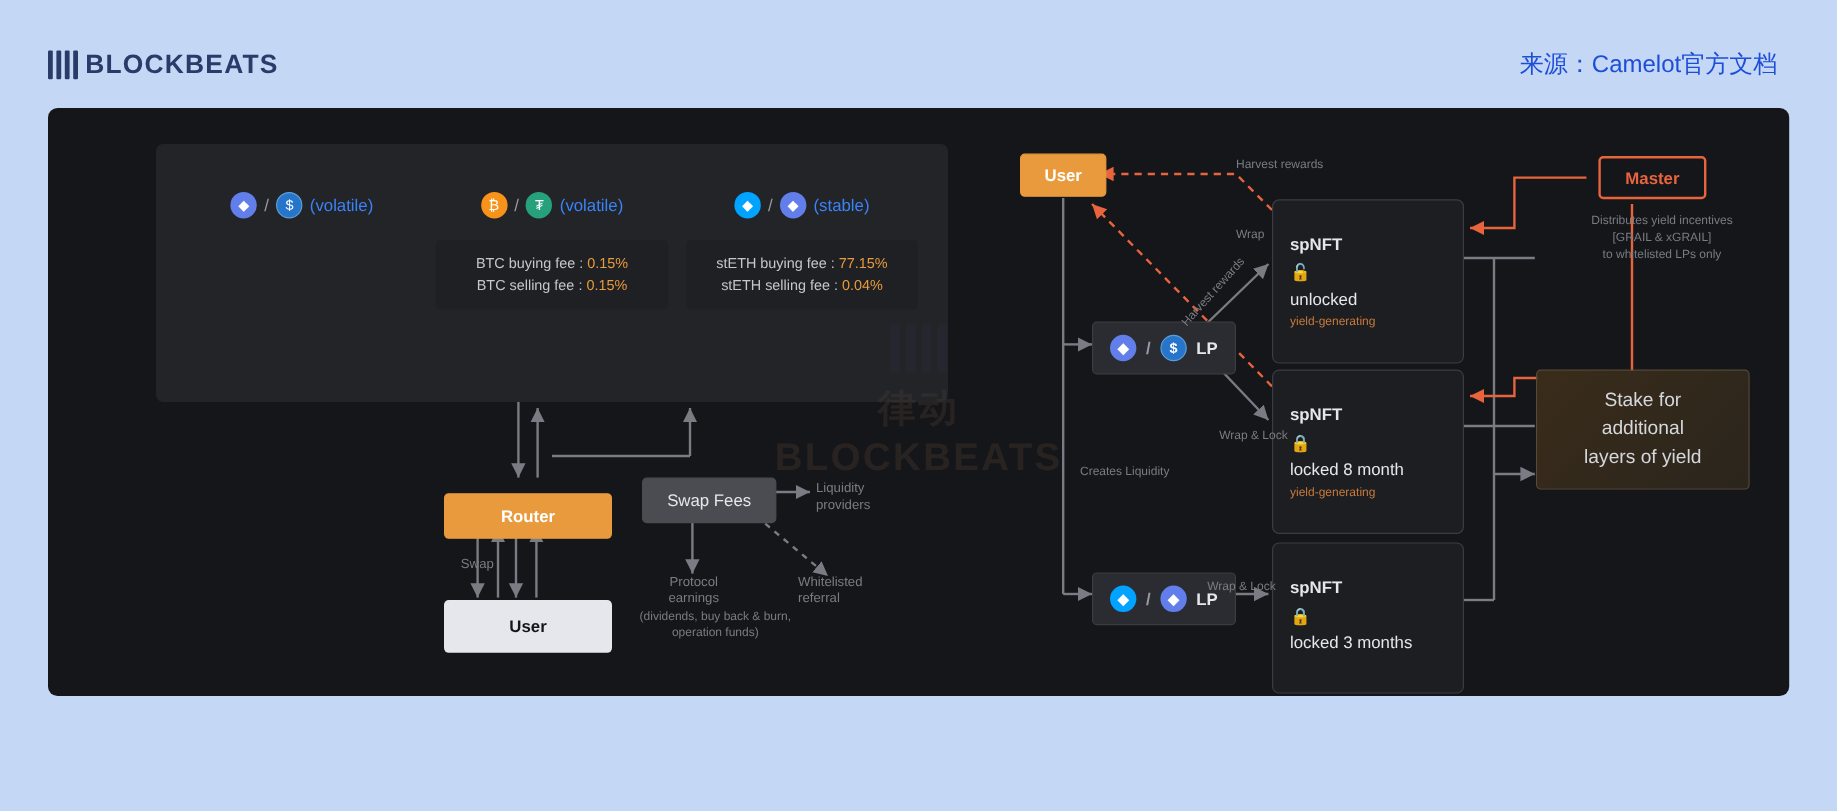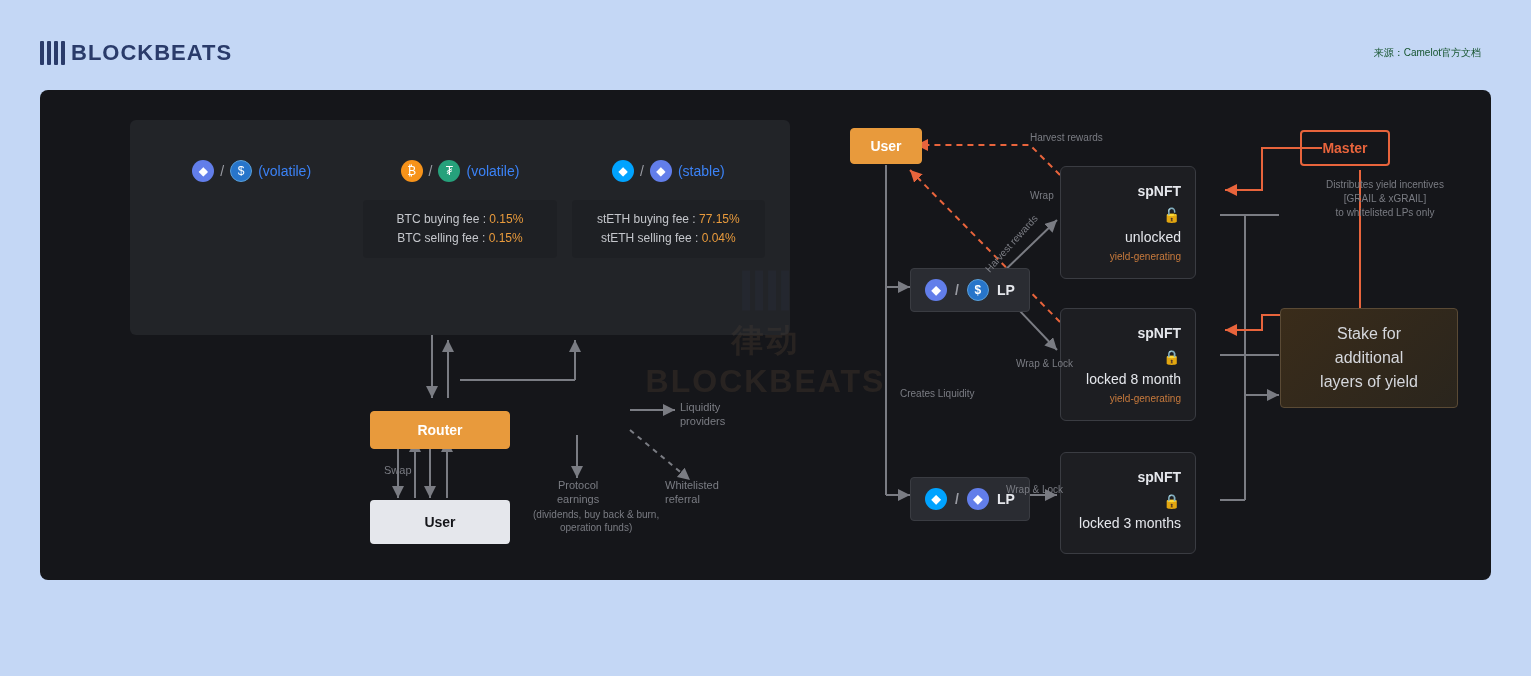--- a/index.html
+++ b/index.html
@@ -2,21 +2,21 @@
 <html><head>
 <meta charset="utf-8">
 <style>
 *{margin:0;padding:0;box-sizing:border-box}
 body{background:#c4d7f5;font-family:-apple-system,BlinkMacSystemFont,"Segoe UI",Arial,sans-serif;width:1531px;height:676px;position:relative}
 .header{display:flex;justify-content:space-between;align-items:center;padding:40px 50px 20px 40px}
 .logo{display:flex;align-items:center;gap:6px}
 .logo-bars{display:flex;gap:3px}
 .logo-bar{width:4px;height:24px;background:#2a3b6a;border-radius:1px}
 .logo-text{font-size:22px;font-weight:700;color:#2a3b6a;letter-spacing:1px}
-.source{color:#14532d;font-size:10px}
+.source{color:#1d4ed8;font-size:20px}
 .diagram{position:absolute;left:40px;top:90px;width:1451px;height:490px;background:#15161a;border-radius:8px;overflow:hidden}
 .watermark{position:absolute;left:50%;top:50%;transform:translate(-50%,-50%);opacity:0.08;color:#fdba74;font-size:32px;font-weight:700;text-align:center;letter-spacing:2px;pointer-events:none}
 .watermark .bars{display:flex;gap:5px;justify-content:center;margin-bottom:8px}
 .watermark .bars span{width:8px;height:40px;background:#3a5ba8;display:inline-block}
 .fee-panel{position:absolute;left:90px;top:30px;width:660px;height:215px;background:rgba(55,57,62,0.4);border-radius:6px;padding:40px 25px;display:flex;gap:15px}
 .fee-col{flex:1;text-align:center}
 .pair-icons{display:flex;align-items:center;justify-content:center;gap:6px;margin-bottom:18px}
 .coin{width:22px;height:22px;border-radius:50%;display:inline-flex;align-items:center;justify-content:center;font-size:12px;color:#fff}
 .coin.eth{background:#627eea}
 .coin.usd{background:#2775ca;border:1px solid #5a9fd8}
@@ -27,21 +27,21 @@
 .sep{color:#9a9ca3;font-size:14px}
 .fee-lines{background:rgba(30,31,35,0.8);border-radius:4px;padding:10px 8px;font-size:12px;color:#c5c7cc;line-height:1.6}
 .orange{color:#e89a3c}
 .box{position:absolute;border-radius:4px;display:flex;align-items:center;justify-content:center;font-size:14px}
 .box.orange-box{background:#e89a3c;color:#fff;font-weight:600;border:1px solid #e89a3c}
 .box.orange-outline{background:transparent;border:2px solid #e8643c;color:#e8643c;font-weight:600}
 .box.dark-box{background:#4a4c52;color:#e5e7ec;border:1px solid #4a4c52}
 .box.white-box{background:#e5e7ec;color:#15161a;font-weight:600}
 .box.stake-box{background:linear-gradient(135deg,#3a2c1a,#2a251d);border:1px solid #5a4a35;color:#d5d7dc;text-align:center;font-size:16px;line-height:1.5;padding:16px 20px}
 .lp-box{position:absolute;background:#2a2c32;border:1px solid #3a3c42;border-radius:4px;display:flex;align-items:center;gap:8px;padding:10px 14px;color:#e5e7ec;font-size:14px;font-weight:600}
-.spnft-box{position:absolute;background:rgba(30,31,35,0.9);border:1px solid #3a3c42;border-radius:6px;padding:16px 14px;text-align:right;color:#e5e7ec;width:136px}
+.spnft-box{position:absolute;background:rgba(30,31,35,0.9);border:1px solid #3a3c42;border-radius:6px;padding:28px 14px;text-align:left;color:#e5e7ec;width:160px}
 .spnft-title{font-size:14px;font-weight:600;margin-bottom:8px}
 .lock-icon{font-size:14px;margin-bottom:6px}
 .lock-icon.green{color:#4ade80}
 .lock-icon.red{color:#ef4444}
 .spnft-status{font-size:14px;margin-bottom:6px}
 .spnft-gen{font-size:10px;color:#c87a3c}
 .lbl{position:absolute;color:#7a7c83;font-size:11px}
 .lbl.sm{font-size:10px}
 .master-note{position:absolute;color:#7a7c83;font-size:10px;text-align:center;line-height:1.4}
 svg.lines{position:absolute;left:0;top:0;width:100%;height:100%;pointer-events:none}
@@ -144,33 +144,34 @@
           <span class="pair-type">(stable)</span>
         </div>
       <div class="fee-lines">
         <div><span>stETH buying fee : </span><span class="orange">77.15%</span></div>
         <div><span>stETH selling fee : </span><span class="orange">0.04%</span></div>
       </div>
     </div>
   </div>
 
   <div class="box orange-box" style="left:330px;top:321px;width:140px;height:38px">Router</div>
+  <div class="box dark-box" style="left:495px;top:308px;width:112px;height:38px">Swap Fees</div>
   <div class="box white-box" style="left:330px;top:410px;width:140px;height:44px">User</div>
   <div class="lbl" style="left:344px;top:374px">Swap</div>
   <div class="lbl" style="left:640px;top:310px;white-space:pre-line;line-height:1.3">Liquidity
 providers</div>
   <div class="lbl" style="left:625px;top:388px;white-space:pre-line;line-height:1.3">Whitelisted
 referral</div>
   <div class="lbl" style="left:517px;top:388px;white-space:pre-line;text-align:center;line-height:1.3">Protocol
 earnings</div>
   <div class="lbl sm" style="left:493px;top:418px;white-space:pre-line;text-align:center;line-height:1.3">(dividends, buy back &amp; burn,
 operation funds)</div>
 
   <div class="box orange-box" style="left:810px;top:38px;width:72px;height:36px">User</div>
-  <div class="box orange-outline" style="left:1260px;top:40px;width:90px;height:36px">Master</div>
+  <div class="box orange-outline" style="left:1292px;top:40px;width:90px;height:36px">Master</div>
   <div class="master-note" style="left:1275px;top:88px;width:140px;white-space:pre-line">Distributes yield incentives
 [GRAIL &amp; xGRAIL]
 to whitelisted LPs only</div>
 
   <div class="lp-box" style="left:870px;top:178px">
     <span class="coin eth">◆</span>
       <span style="color:#9a9ca3">/</span>
       <span class="coin usd">$</span>
       <span>LP</span>
   </div>

